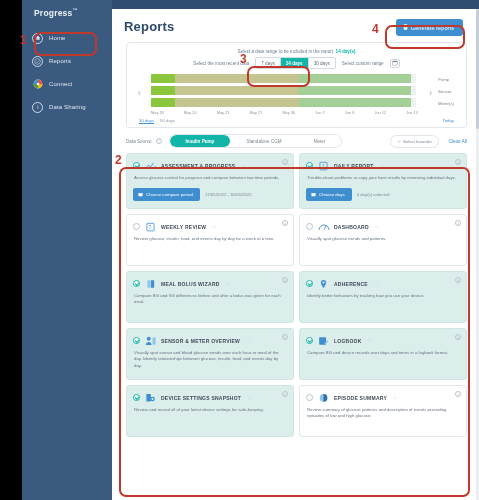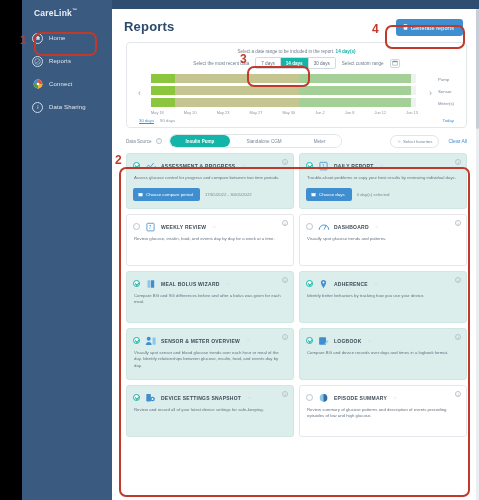--- a/index.html
+++ b/index.html
@@ -322,21 +322,21 @@
 </style>
 </head>
 <body>
 
 <div id="app">
 
   <div class="gutter"></div>
 
   <div class="sidebar">
     <div class="brand">
-      <span>CareLink</span><sup>™</sup>
+      <span>Progress</span><sup>™</sup>
     </div>
 
     <div class="nav-item">
       <span class="nav-ico">
         <svg width="6" height="6" viewBox="0 0 10 10">
             <path d="M5 1.3 1.4 4.4h1V8.4h2.1V6.2h1V8.4h2.1V4.4h1z" fill="#dfe8f2"></path>
           </svg>
       </span>
       <span>Home</span>
     </div>

